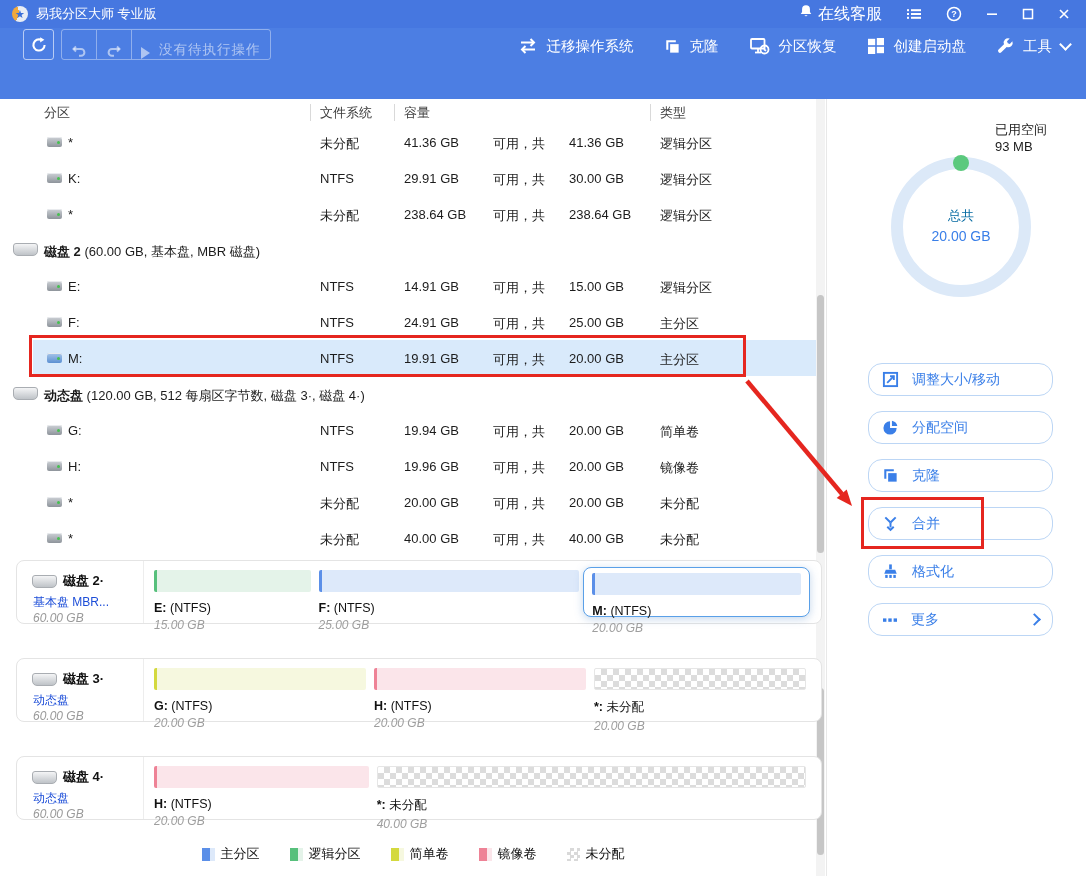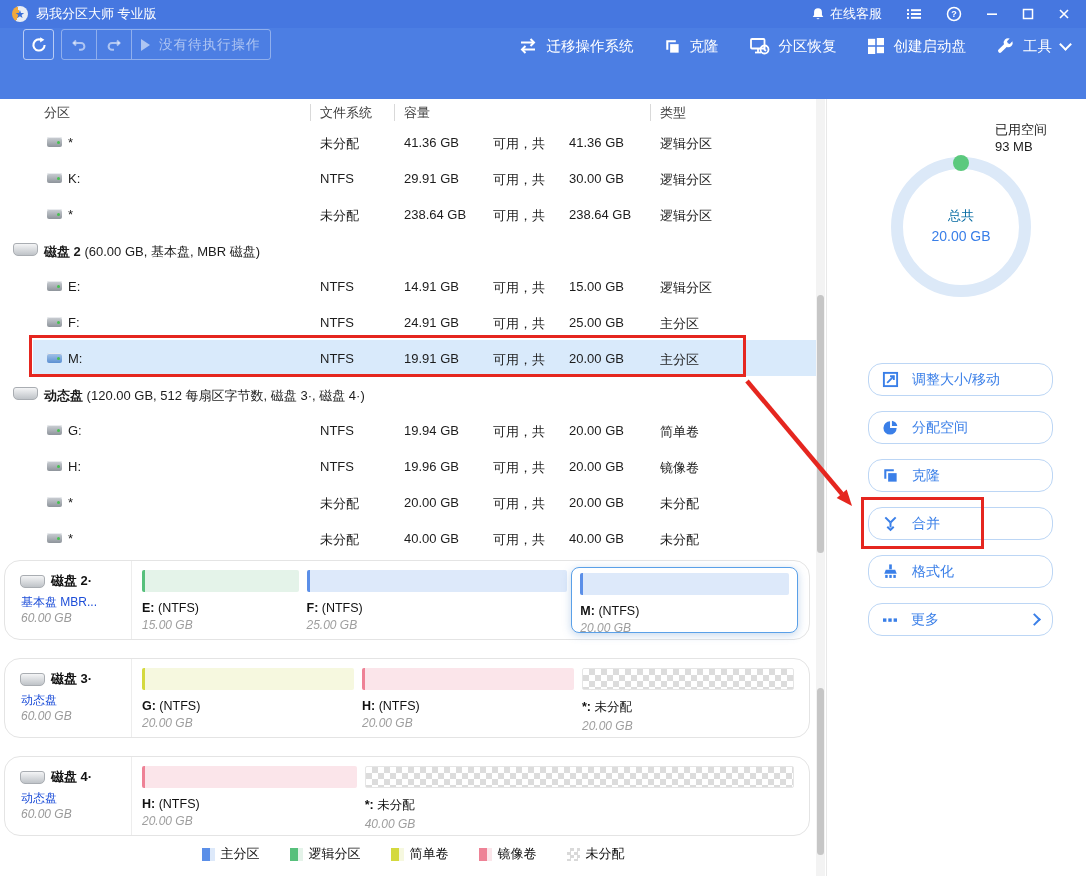--- a/index.html
+++ b/index.html
@@ -10,32 +10,32 @@
 
   
   .titlebar{position:absolute;left:0;top:0;right:0;height:28px;background:#4677e0;
             display:flex;align-items:center;padding:0 12px;gap:8px;color:#fff;box-sizing:border-box}
   .app-logo{width:16px;height:16px;border-radius:50%;position:relative;flex:0 0 auto;
             background:conic-gradient(from 210deg,#f2a93b 0 130deg,#e8edf5 130deg 360deg)}
   .app-logo::after{content:"★";position:absolute;left:0;top:0;right:0;bottom:0;color:#3a6fd8;
             font-size:11px;line-height:16px;text-align:center}
   .app-title{font-size:13px}
   .titlebar-right{margin-left:auto;display:flex;align-items:center;gap:24px;padding-right:4px}
-  .online{display:flex;align-items:center;gap:5px;font-size:13px;cursor:default}
+  .online{display:flex;align-items:flex-start;gap:5px;font-size:16px;cursor:default}
   .win-ic{color:#fff;cursor:default}
 
   
   .toolbar{position:absolute;left:0;top:28px;right:0;height:71px;background:#4c7ee3}
   .refresh-btn{position:absolute;left:23px;top:29px;width:31px;height:31px;box-sizing:border-box;
             border:1px solid rgba(255,255,255,.6);border-radius:3px;display:flex;align-items:center;
             justify-content:center;color:#fff}
   .pending-group{position:absolute;left:61px;top:29px;height:31px;box-sizing:border-box;
             border:1px solid rgba(255,255,255,.38);border-radius:3px;display:flex;align-items:stretch;
             color:rgba(255,255,255,.55)}
-  .pg-sec{display:flex;align-items:center;padding:0 9px}
+  .pg-sec{display:flex;align-items:flex-end;padding:0 9px}
   .pg-sep{width:1px;background:rgba(255,255,255,.38)}
   .play-tri{width:0;height:0;border-left:9px solid rgba(255,255,255,.55);
             border-top:6px solid transparent;border-bottom:6px solid transparent;margin-right:9px}
   .pending-label{font-size:13.5px;letter-spacing:1px}
   .tb-actions{position:absolute;right:16px;top:36px;display:flex;gap:30px;align-items:center;color:#fff}
   .tb-action{display:flex;align-items:center;gap:9px;font-size:14.5px;cursor:default}
   .chev-down{width:7px;height:7px;border-right:2px solid #fff;border-bottom:2px solid #fff;
             transform:rotate(45deg);margin-top:-4px}
 
   
@@ -79,22 +79,22 @@
   .donut-center{position:absolute;left:881px;top:207px;width:160px;text-align:center}
   .total-label{font-size:13px;color:#0369a1}
   .total-value{font-size:14px;color:#3a7fe8;margin-top:3px}
   .side-btn{position:absolute;left:868px;width:185px;height:33px;border:1px solid #bcd6f5;border-radius:14px;
          background:#fff;display:flex;align-items:center;padding:0 13px;color:#3a7fe8;font-size:14px;
          gap:13px;box-sizing:border-box;cursor:default}
   .chev-right{width:7px;height:7px;border-right:2px solid #3a7fe8;border-top:2px solid #3a7fe8;
          transform:rotate(45deg);margin-left:auto}
 
   
-  .disk-card{position:absolute;left:4px;width:806px;height:80px;background:#fff;border:1px solid #e4e4e4;
-         border-radius:16px;box-sizing:border-box}
+  .disk-card{position:absolute;left:16px;width:806px;height:64px;background:#fff;border:1px solid #e4e4e4;
+         border-radius:8px;box-sizing:border-box}
   .card-info{position:absolute;left:0;top:0;bottom:0;width:126px;border-right:1px solid #ededed}
   .card-disk-icon{position:absolute;left:15px;top:14px;width:25px;height:13px;border-radius:3px 3px 5px 5px;
          background:linear-gradient(#f4f5f6,#bfc3c8);border:1px solid #a9adb2;box-sizing:border-box}
   .ci-name{position:absolute;left:46px;top:11px;font-size:13px;font-weight:bold;color:#111;white-space:nowrap}
   .ci-kind{position:absolute;left:16px;top:33px;font-size:12px;color:#1d4ed8;white-space:nowrap}
   .ci-size{position:absolute;left:16px;top:50px;font-size:12px;color:#9a9a9a;font-style:italic}
   .card-parts{position:absolute;left:127px;right:5px;top:0;bottom:0;display:flex;gap:0;
          padding:6px 6px;box-sizing:border-box}
   .dm-cell{position:relative;flex-basis:0;min-width:0;padding:3px 4px;box-sizing:border-box}
   .dm-cell.selected{border:1px solid #5aa0e8;border-radius:8px;background:#fff;

